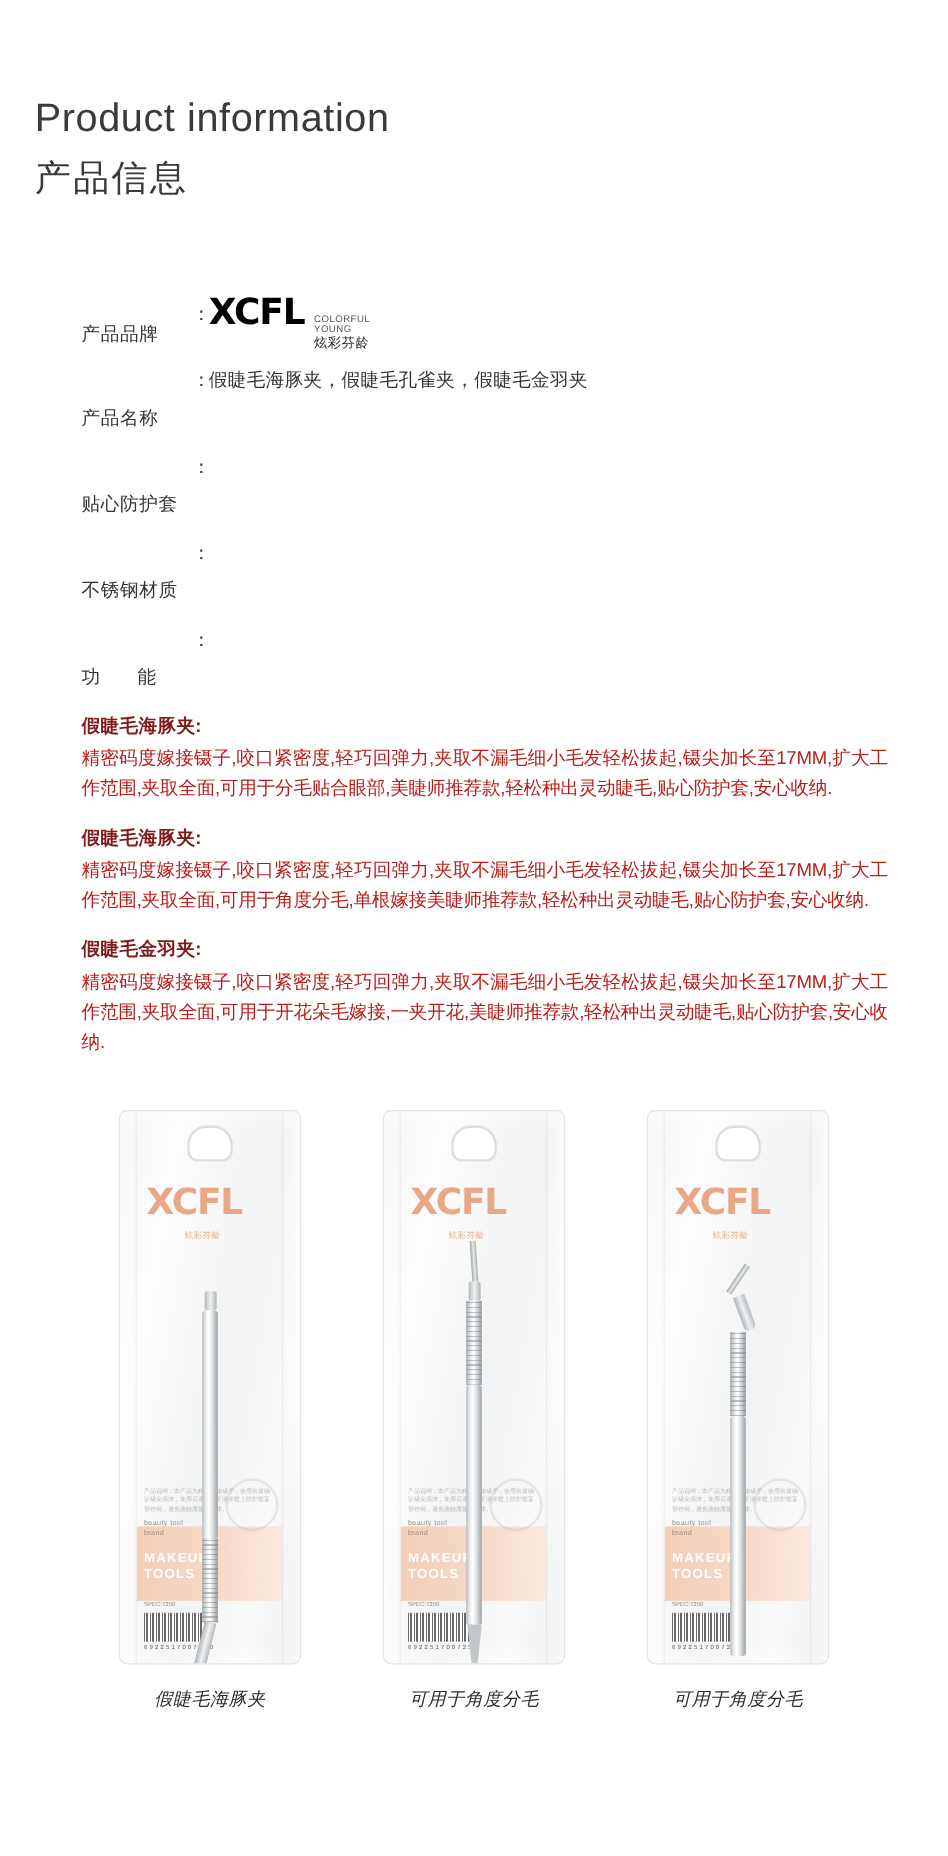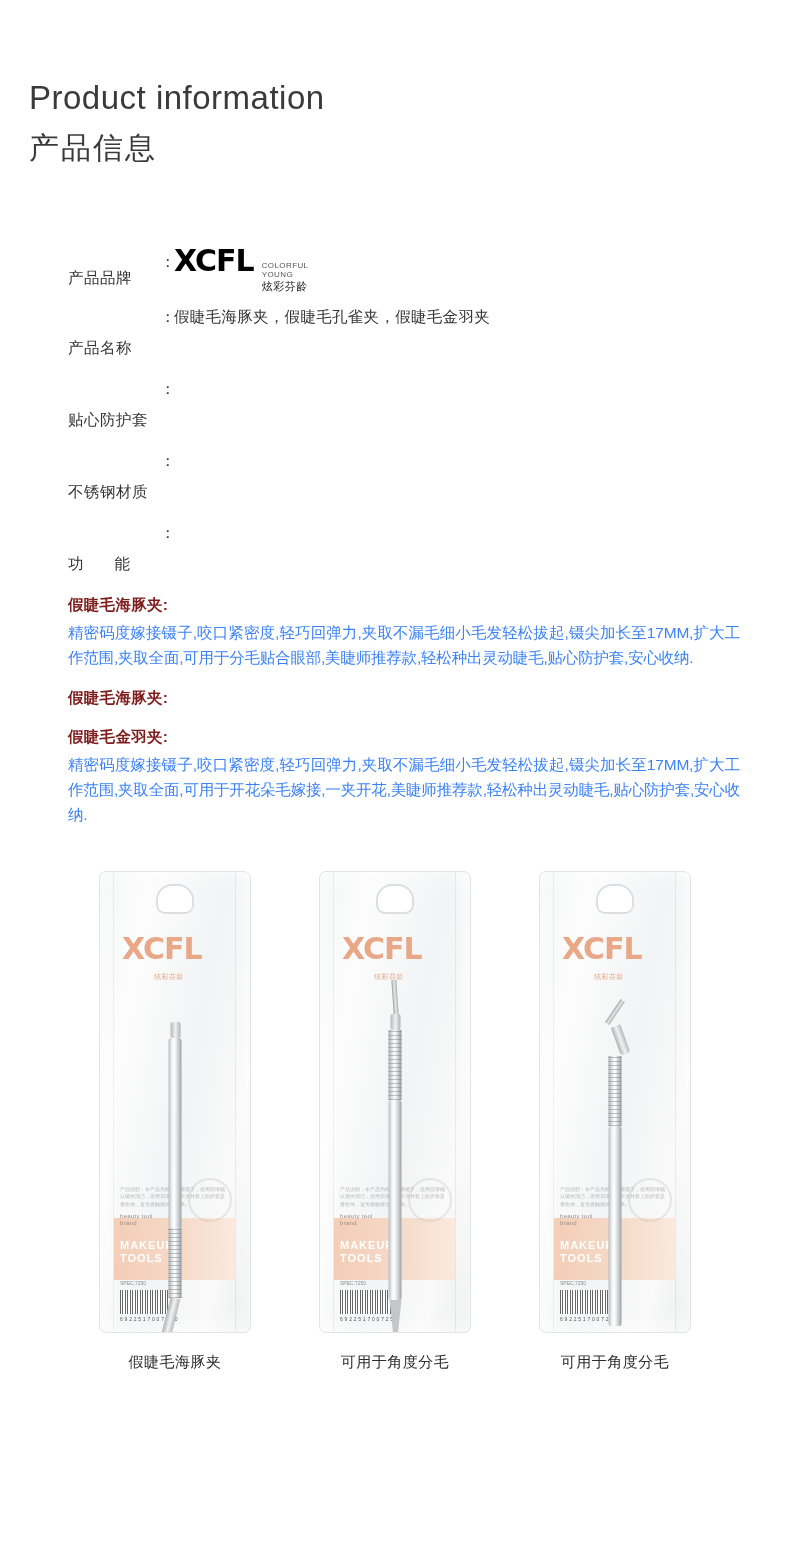--- a/index.html
+++ b/index.html
@@ -113,21 +113,21 @@
   .func-title {
     font-size: 15.5px;
     font-weight: 700;
     color: #7f1d1d;
     margin-bottom: 4px;
     letter-spacing: 0.3px;
   }
   .func-text {
     font-size: 15.5px;
     line-height: 1.62;
-    color: #3b82f6;
+    color: #b91c1c;
     letter-spacing: -0.2px;
     text-align: justify;
   }
 
   
   .products {
     display: flex;
     justify-content: center;
     gap: 30px;
     margin-top: 44px;
@@ -306,20 +306,21 @@
     width: 10px; height: 16px; margin: 0 auto;
     background: linear-gradient(90deg,#b5b9bc,#eef0f1,#aeb2b5);
     border-radius: 2px;
   }
 
   .product-caption {
     margin-top: 20px;
     font-size: 15px;
     color: #2b2b2b;
     letter-spacing: .5px;
+    font-style: italic;
   }
 </style>
 </head>
 <body>
 
 <div class="page-header">
   <div class="title-en">Product information</div>
   <div class="title-cn">产品信息</div>
 </div>
 
@@ -363,20 +364,21 @@
   </div>
 </div>
 
 <div class="func-section">
   <div class="func-item">
     <div class="func-title">假睫毛海豚夹:</div>
     <div class="func-text">精密码度嫁接镊子,咬口紧密度,轻巧回弹力,夹取不漏毛细小毛发轻松拔起,镊尖加长至17MM,扩大工作范围,夹取全面,可用于分毛贴合眼部,美睫师推荐款,轻松种出灵动睫毛,贴心防护套,安心收纳.</div>
   </div>
   <div class="func-item">
     <div class="func-title">假睫毛海豚夹:</div>
+    <div class="func-text">精密码度嫁接镊子,咬口紧密度,轻巧回弹力,夹取不漏毛细小毛发轻松拔起,镊尖加长至17MM,扩大工作范围,夹取全面,可用于角度分毛,单根嫁接美睫师推荐款,轻松种出灵动睫毛,贴心防护套,安心收纳.</div>
   </div>
   <div class="func-item">
     <div class="func-title">假睫毛金羽夹:</div>
     <div class="func-text">精密码度嫁接镊子,咬口紧密度,轻巧回弹力,夹取不漏毛细小毛发轻松拔起,镊尖加长至17MM,扩大工作范围,夹取全面,可用于开花朵毛嫁接,一夹开花,美睫师推荐款,轻松种出灵动睫毛,贴心防护套,安心收纳.</div>
   </div>
 </div>
 
 <div class="products">
 
   <div class="product">

